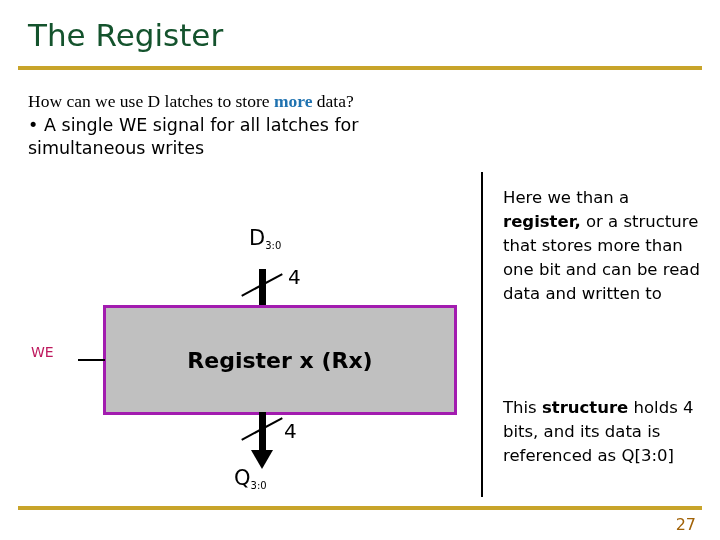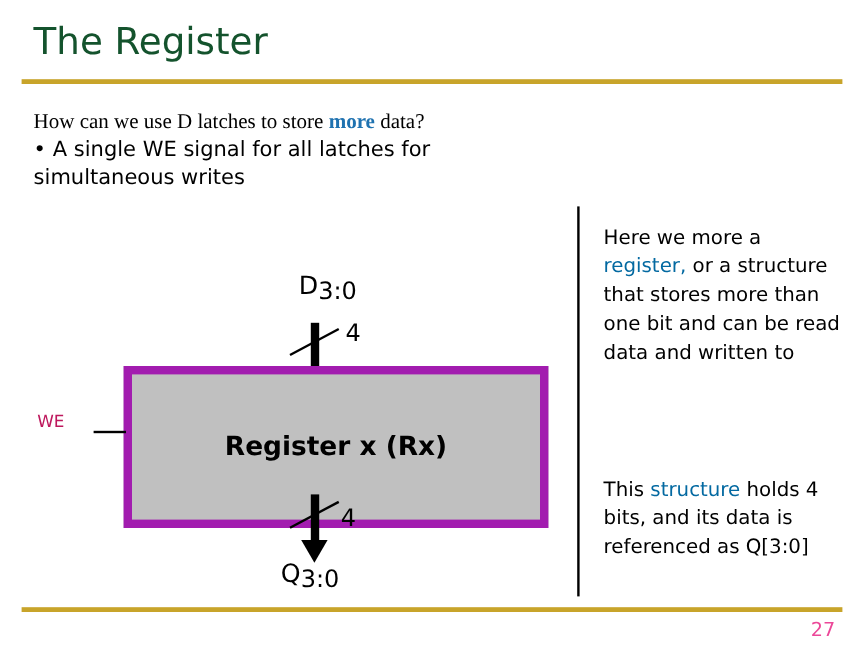--- a/index.html
+++ b/index.html
@@ -71,38 +71,38 @@
   .sidebar-para {
     position: absolute;
     left: 503px;
     width: 205px;
     font-size: 16.5px;
     line-height: 24px;
     color: #000000;
   }
   #sidebar-para-1 { top: 186px; }
   #sidebar-para-2 { top: 396px; }
-  .hl-purple { color: #0369a1; font-weight: normal; }
+  .hl-purple { color: #000000; font-weight: bold; }
 
   
   #diagram {
     position: absolute;
     left: 0;
     top: 0;
     width: 480px;
     height: 540px;
   }
   #register-box {
     position: absolute;
     left: 103px;
     top: 305px;
     width: 354px;
-    height: 135px;
+    height: 110px;
     background: #c0c0c0;
-    border: 7px solid #a21caf;
+    border: 3px solid #a21caf;
     box-sizing: border-box;
   }
   #register-box-label {
     position: absolute;
     left: 0;
     right: 0;
     top: 50%;
     transform: translateY(-50%);
     text-align: center;
     font-size: 22px;
@@ -150,21 +150,21 @@
 
   .port-label {
     position: absolute;
     font-size: 21px;
     color: #000000;
     white-space: nowrap;
   }
   #port-label-d { left: 249px; top: 226px; }
   #port-label-q { left: 234px; top: 466px; }
   .port-label sub {
-    font-size: 20px;
+    font-size: 10px;
     vertical-align: baseline;
     position: relative;
     top: 4px;
   }
 
   #we-label {
     position: absolute;
     left: 31px;
     top: 344px;
     font-size: 14px;
@@ -178,21 +178,21 @@
     height: 2px;
     background: #000000;
   }
 
   
   #page-number {
     position: absolute;
     right: 24px;
     top: 515px;
     font-size: 16px;
-    color: #ec4899;
+    color: #a16207;
     text-align: right;
   }
 </style>
 </head>
 <body>
 
 <div id="slide-title">The Register</div>
 
 <div class="rule" id="rule-top"></div>
 
@@ -228,21 +228,21 @@
   <div class="width-label" id="width-label-out">4</div>
 
   <div class="port-label" id="port-label-q">
     <span>Q</span><sub>3:0</sub>
   </div>
 </div>
 
 <div id="sidebar-divider"></div>
 
 <div class="sidebar-para" id="sidebar-para-1">
-  <span>Here we more a </span><span class="hl-purple">register,</span><span> or a structure that stores more than one bit and can be read data and written to</span>
+  <span>Here we than a </span><span class="hl-purple">register,</span><span> or a structure that stores more than one bit and can be read data and written to</span>
 </div>
 
 <div class="sidebar-para" id="sidebar-para-2">
   <span>This </span><span class="hl-purple">structure</span><span> holds 4 bits, and its data is referenced as Q[3:0]</span>
 </div>
 
 <div class="rule" id="rule-bottom"></div>
 
 <div id="page-number">27</div>
 

